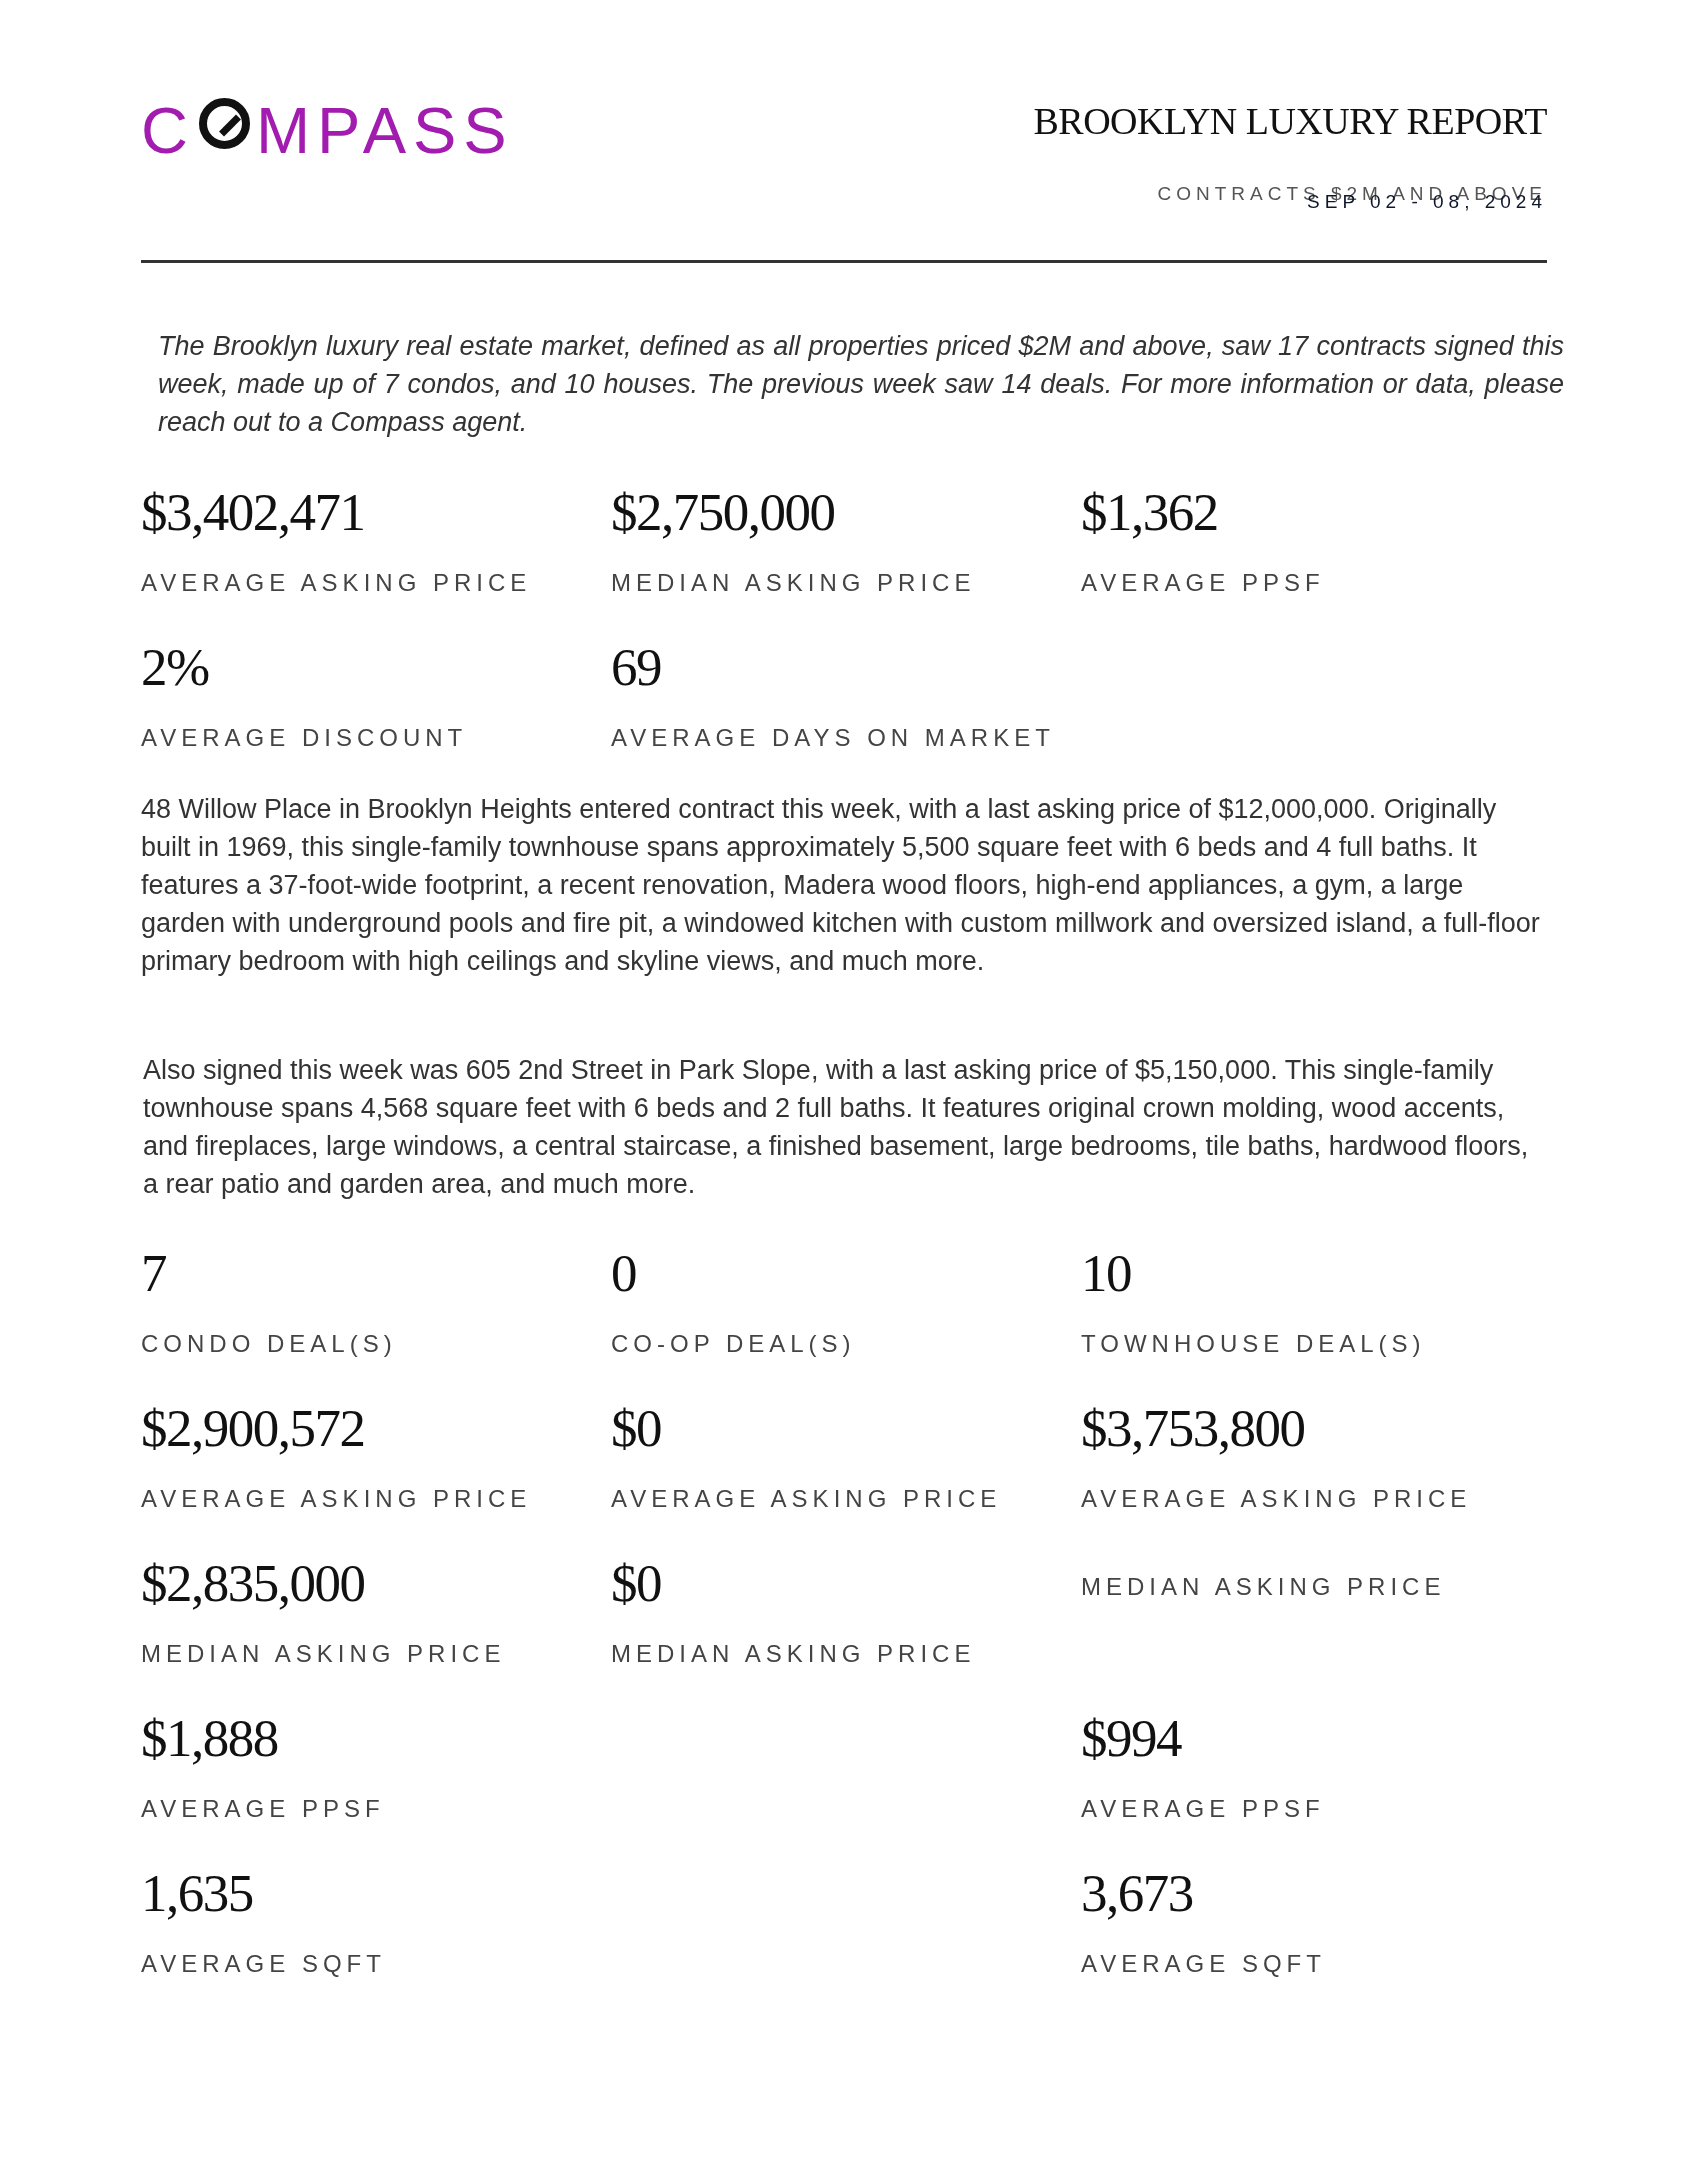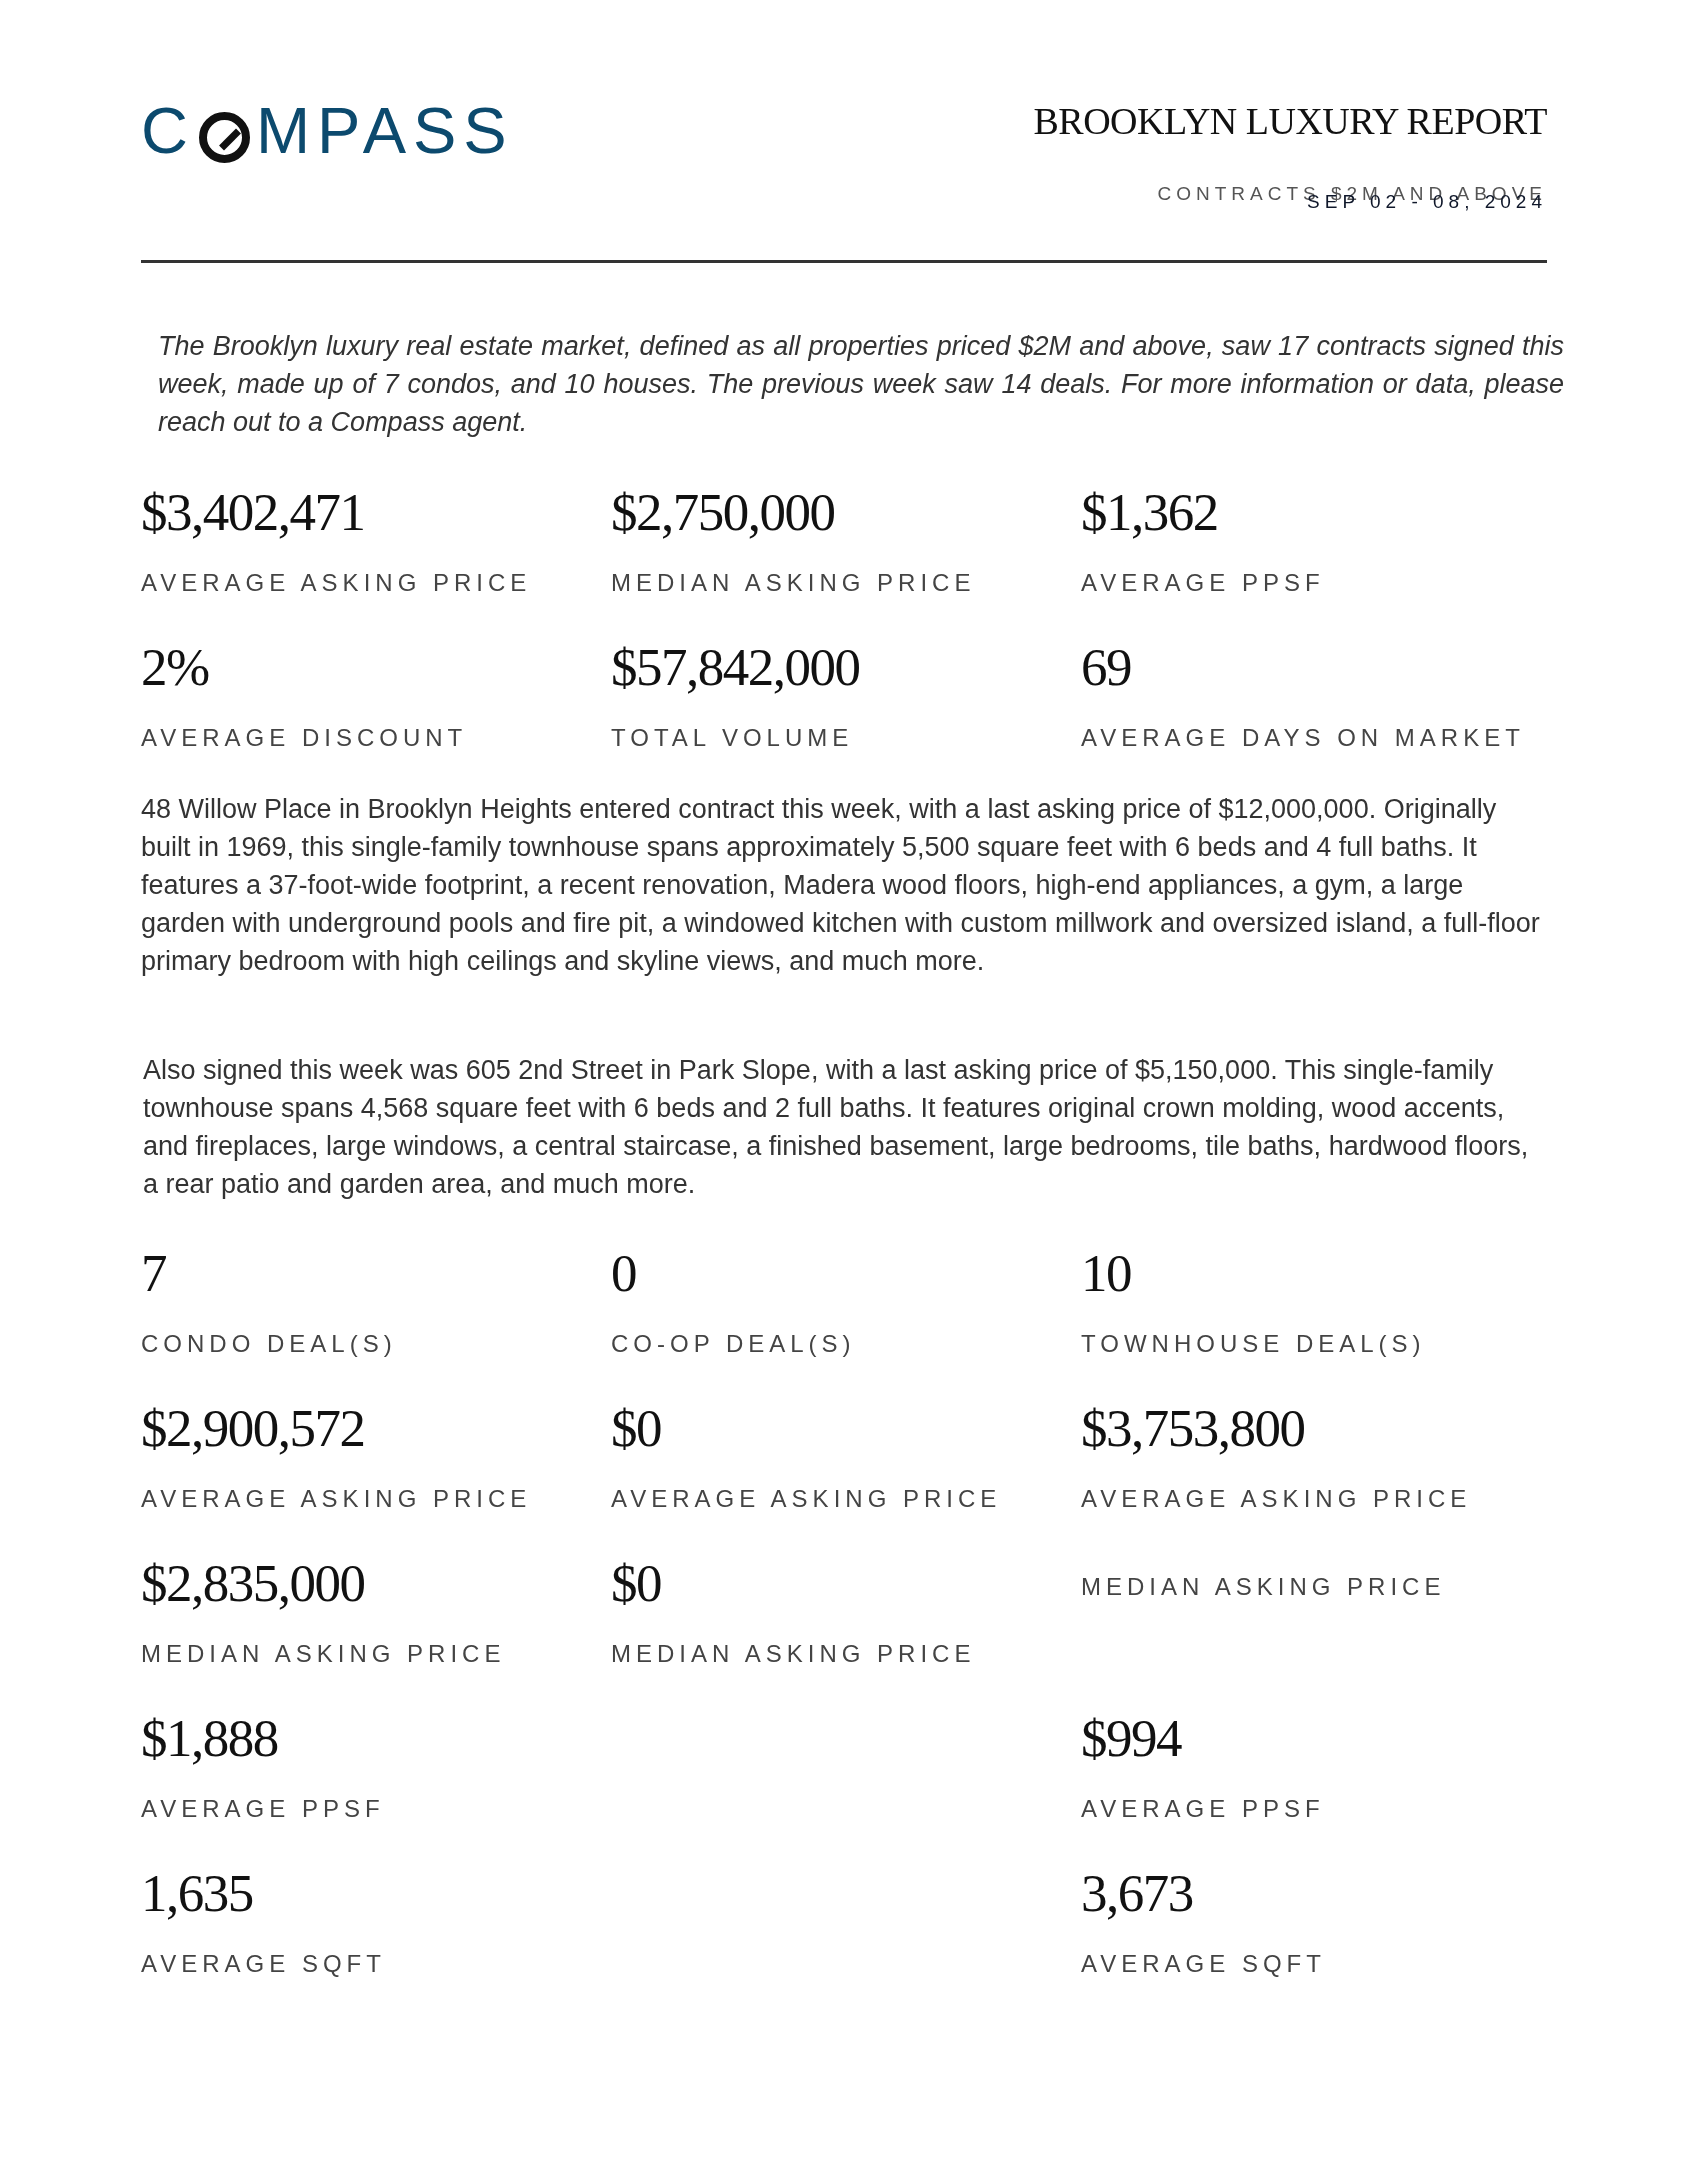--- a/index.html
+++ b/index.html
@@ -1,21 +1,21 @@
 <!DOCTYPE html>
 <html><head>
   <meta charset="utf-8">
   <style>
     html, body { margin: 0; padding: 0; background: #ffffff; }
     body { width: 1683px; height: 2178px; position: relative; overflow: hidden; }
     .page { position: absolute; left: 141px; top: 0; width: 1406px; }
 
     .header { position: relative; height: 263px; }
     .logo { position: absolute; left: 0; top: 99px; height: 63px; display: flex; align-items: center; }
-    .logo-text { font-family: "Liberation Sans", sans-serif; font-size: 65px; letter-spacing: 7px; color: #0c4a6e; font-weight: 400; line-height: 1; display: flex; align-items: flex-end; }
+    .logo-text { font-family: "Liberation Sans", sans-serif; font-size: 65px; letter-spacing: 7px; color: #a21caf; font-weight: 400; line-height: 1; display: flex; align-items: flex-start; }
     .logo-o { display: inline-block; width: 51px; height: 51px; border: 8px solid #111; border-radius: 50%; box-sizing: border-box; position: relative; margin: 0 6px 0 4px; }
     .logo-o::after { content: ""; position: absolute; left: 11px; top: 16px; width: 24px; height: 7px; background: #111; transform: rotate(-45deg); }
 
     .report-title { position: absolute; right: 0; top: 102px; font-family: "Liberation Serif", serif; font-size: 38px; color: #111; letter-spacing: -0.5px; text-align: left; line-height: 1; }
     .report-sub { position: absolute; right: 0; top: 155px; font-family: "Liberation Sans", sans-serif; font-size: 19px; letter-spacing: 5px; color: #555; text-align: right; margin-top: 28px; }
     .report-date { position: absolute; right: 0; top: 191px; font-family: "Liberation Sans", sans-serif; font-size: 19px; letter-spacing: 5px; color: #0f172a; text-align: right; }
     .divider { position: absolute; left: 0; top: 260px; width: 1406px; height: 3px; background: #333; }
 
     .para { font-family: "Liberation Sans", sans-serif; font-size: 27px; line-height: 38px; color: #333; margin: 0; }
     .para.justify { text-align: justify; }
@@ -57,24 +57,20 @@
       <div class="stat-value">$2,750,000</div>
       <div class="stat-label">MEDIAN ASKING PRICE</div>
     </div>
     <div class="stat">
       <div class="stat-value">$1,362</div>
       <div class="stat-label">AVERAGE PPSF</div>
     </div>
     <div class="stat">
       <div class="stat-value">2%</div>
       <div class="stat-label">AVERAGE DISCOUNT</div>
-    </div>
-    <div class="stat">
-      <div class="stat-value">$57,842,000</div>
-      <div class="stat-label">TOTAL VOLUME</div>
     </div>
     <div class="stat">
       <div class="stat-value">69</div>
       <div class="stat-label">AVERAGE DAYS ON MARKET</div>
     </div>
   </div>
 
   <p class="para desc1">48 Willow Place in Brooklyn Heights entered contract this week, with a last asking price of $12,000,000. Originally built in 1969, this single-family townhouse spans approximately 5,500 square feet with 6 beds and 4 full baths. It features a 37-foot-wide footprint, a recent renovation, Madera wood floors, high-end appliances, a gym, a large garden with underground pools and fire pit, a windowed kitchen with custom millwork and oversized island, a full-floor primary bedroom with high ceilings and skyline views, and much more.</p>
   <p class="para desc2">Also signed this week was 605 2nd Street in Park Slope, with a last asking price of $5,150,000. This single-family townhouse spans 4,568 square feet with 6 beds and 2 full baths. It features original crown molding, wood accents, and fireplaces, large windows, a central staircase, a finished basement, large bedrooms, tile baths, hardwood floors, a rear patio and garden area, and much more.</p>
 

